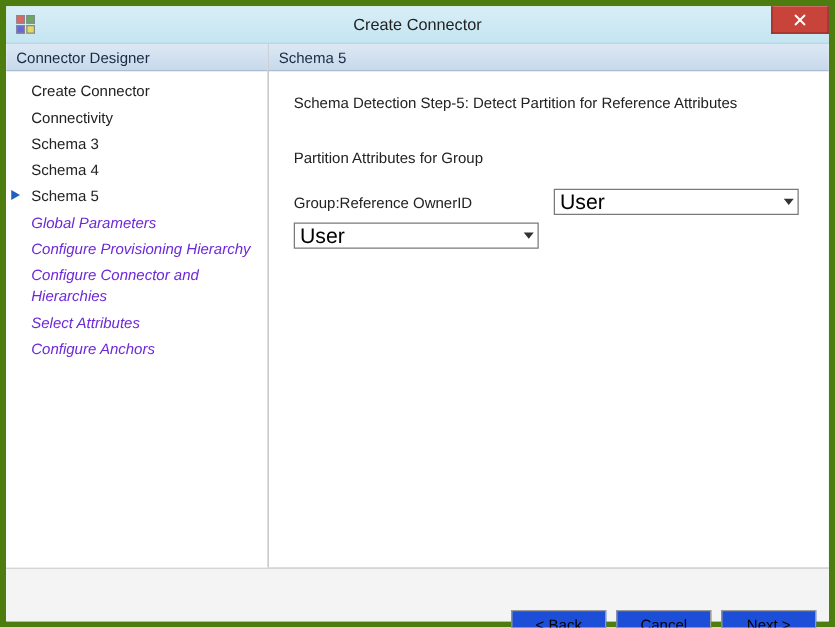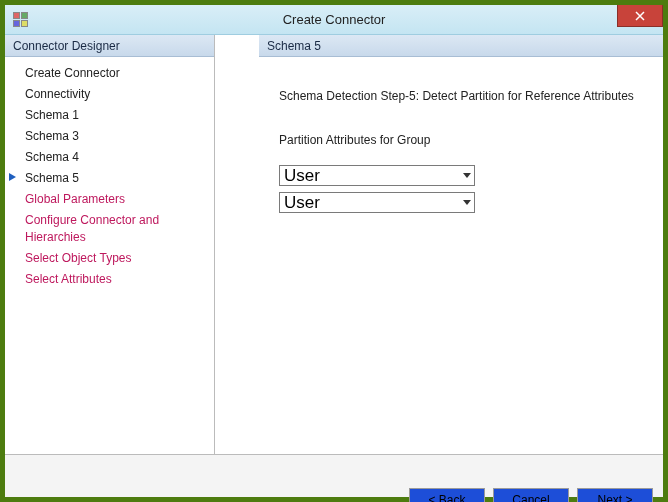--- a/index.html
+++ b/index.html
@@ -38,21 +38,20 @@
     color:#fff; font-size:12px; cursor:pointer;
   }
   .body {
     flex:1; display:flex; flex-direction:column;
     background:#fff;
     border-top:0;
   }
   .panes {
     flex:1; display:flex; min-height:0;
     border-bottom:1px solid #bbb;
-    gap:44px;
   }
   .sidebar {
     width:210px; border-right:1px solid #bbb;
     display:flex; flex-direction:column;
     background:#fff;
   }
   .pane-header {
     height:22px; line-height:22px; padding:0 8px;
     background:linear-gradient(#dce8f4, #c8d9eb);
     border-bottom:1px solid #a8bdd4;
@@ -61,34 +60,34 @@
   .nav {
     flex:1; padding:6px 0 6px 0;
     overflow:auto;
   }
   .nav-item {
     display:flex; align-items:center;
     padding:2px 8px 2px 20px;
     font-size:12px; color:#222; cursor:pointer;
     position:relative; line-height:17px;
   }
-  .nav-item.disabled { color:#be185d; cursor:default; }
+  .nav-item.disabled { color:#6d28d9; cursor:default;font-style:italic; }
   .nav-item.active::before {
     content:""; position:absolute; left:4px; top:5px;
     width:0; height:0;
     border-top:4px solid transparent;
     border-bottom:4px solid transparent;
     border-left:7px solid #1f5fbf;
   }
   .nav-item.active { font-weight: normal; }
   .content {
     flex:1; display:flex; flex-direction:column;
   }
   .content-body {
-    flex:1; padding:32px 20px; color:#222;
+    flex:1; padding:18px 20px; color:#222;
   }
   .step-title { font-size:12px; margin-bottom:30px; }
   .section-title { font-size:12px; margin-bottom:18px; }
   .form-row {
     display:flex; align-items:center; margin-bottom:6px;
   }
   .form-row label { width:208px; font-size:12px; }
   .select-wrap {
     flex:0 0 196px; position:relative;
   }
@@ -137,38 +136,39 @@
     </div>
   </div>
 
   <div class="body">
     <div class="panes">
       <div class="sidebar">
         <div class="pane-header">Connector Designer</div>
         <div class="nav">
           <div class="nav-item">Create Connector</div>
           <div class="nav-item">Connectivity</div>
-          <div class="nav-item">Schema 1</div>
           <div class="nav-item">Schema 3</div>
           <div class="nav-item">Schema 4</div>
           <div class="nav-item active">Schema 5</div>
           <div class="nav-item disabled">Global Parameters</div>
+          <div class="nav-item disabled">Configure Provisioning Hierarchy</div>
           <div class="nav-item disabled">Configure Connector and Hierarchies</div>
-          <div class="nav-item disabled">Select Object Types</div>
           <div class="nav-item disabled">Select Attributes</div>
+          <div class="nav-item disabled">Configure Anchors</div>
         </div>
       </div>
 
       <div class="content">
         <div class="pane-header">Schema 5</div>
         <div class="content-body">
           <div class="step-title">Schema Detection Step-5: Detect Partition for Reference Attributes</div>
           <div class="section-title">Partition Attributes for Group</div>
 
           <div class="form-row">
+            <label>Group:Reference OwnerID</label>
             <div class="select-wrap">
               <select>
                 <option>User</option>
               </select>
             </div>
           </div>
 
           <div class="form-row">
             <div class="select-wrap">
               <select>

